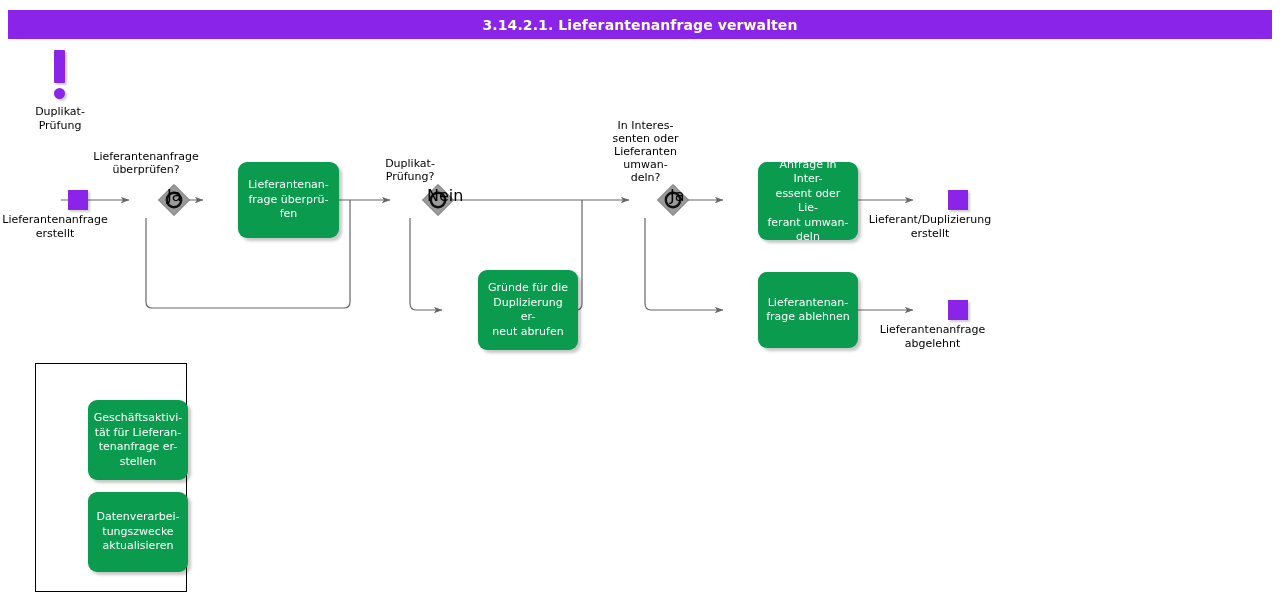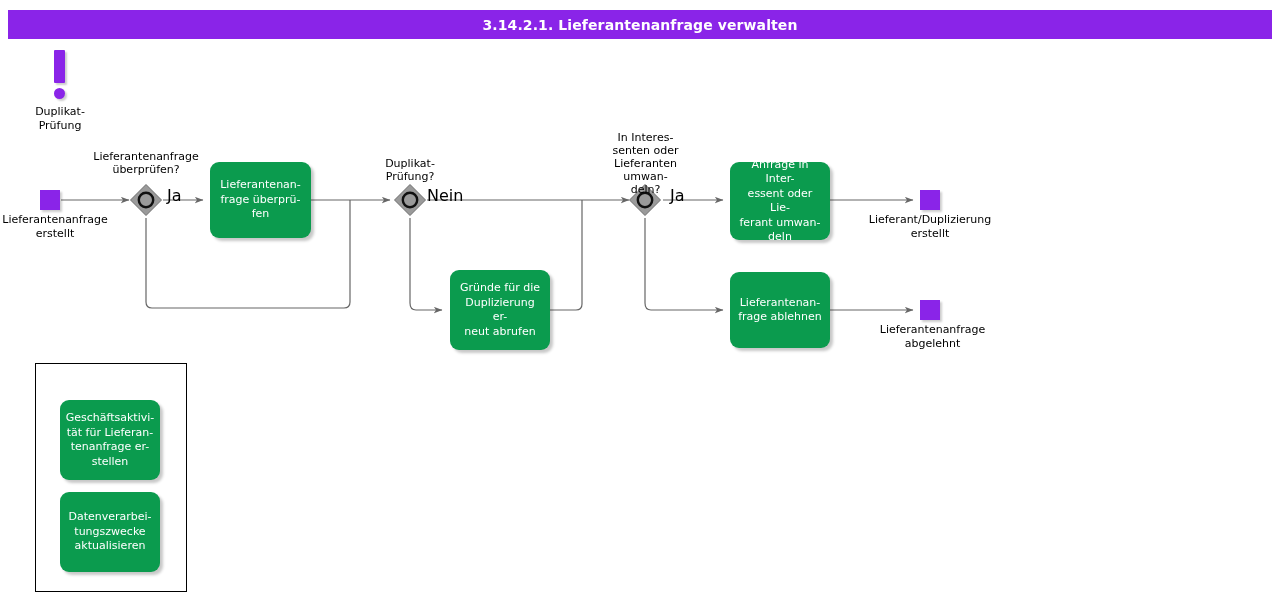--- a/index.html
+++ b/index.html
@@ -16,21 +16,21 @@
     background:#8a24e8;color:#ffffff;
     font-size:14px;font-weight:bold;
     display:flex;align-items:center;justify-content:center;
     letter-spacing:.1px;
   }
 
   
   #wires{position:absolute;left:0;top:0;width:1280px;height:600px;pointer-events:none;}
 
   
-  .node{position:absolute;}
+  .node{position:absolute;margin-left:28px;}
 
   
   .task{
     background:#0b9b4e;border-radius:9px;
     color:#ffffff;font-size:11px;line-height:14.5px;
     display:flex;align-items:center;justify-content:center;
     text-align:center;padding:0 7px;box-sizing:border-box;
     box-shadow:3px 3px 3px rgba(0,0,0,.22);
   }
 
@@ -148,21 +148,21 @@
   <div class="node task" style="left: 450px; top: 270px; width: 100px; height: 80px; white-space: pre-line;">Gründe für die
 Duplizierung er-
 neut abrufen</div>
 
   <div class="node gateway" style="left:628px;top:183px;">
     <svg width="34" height="34" viewBox="0 0 34 34" xmlns="http://www.w3.org/2000/svg">
       <polygon points="17,1.5 32.5,17 17,32.5 1.5,17" fill="#9a9a9a" stroke="#6e6e6e" stroke-width="1"></polygon>
       <circle cx="17" cy="17" r="7.2" fill="none" stroke="#101010" stroke-width="2.4"></circle>
     </svg>
   </div>
-  <div class="gw-label" style="left: 593px; top: 119px; width: 105px; white-space: pre-line; margin-top: 12px;">In Interes-
+  <div class="gw-label" style="left: 593px; top: 119px; width: 105px; white-space: pre-line;">In Interes-
 senten oder
 Lieferanten
 umwan-
 deln?</div>
   <div class="flow-label" style="left:670px;top:186px;">Ja</div>
 
   <div class="node task" style="left: 730px; top: 162px; width: 100px; height: 78px; white-space: pre-line;">Anfrage in Inter-
 essent oder Lie-
 ferant umwan-
 deln</div>

